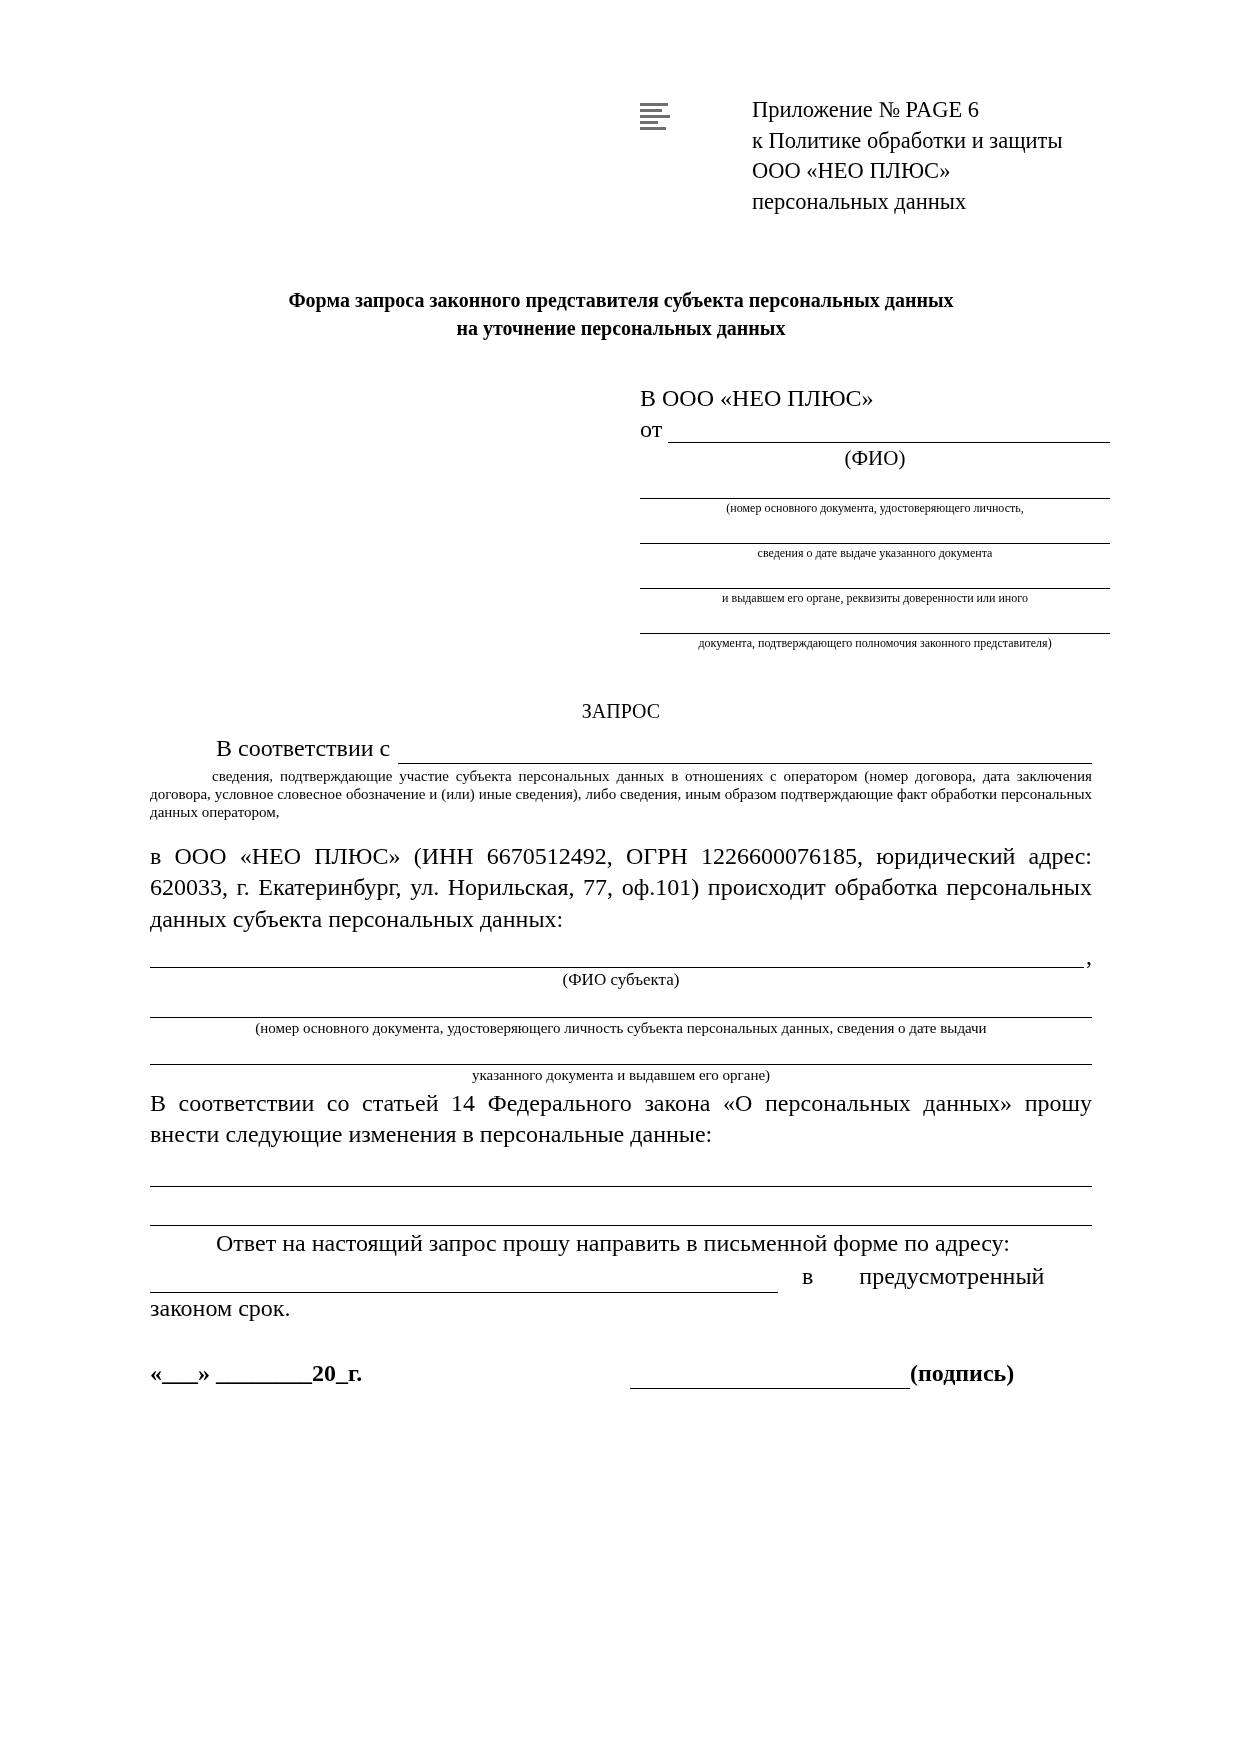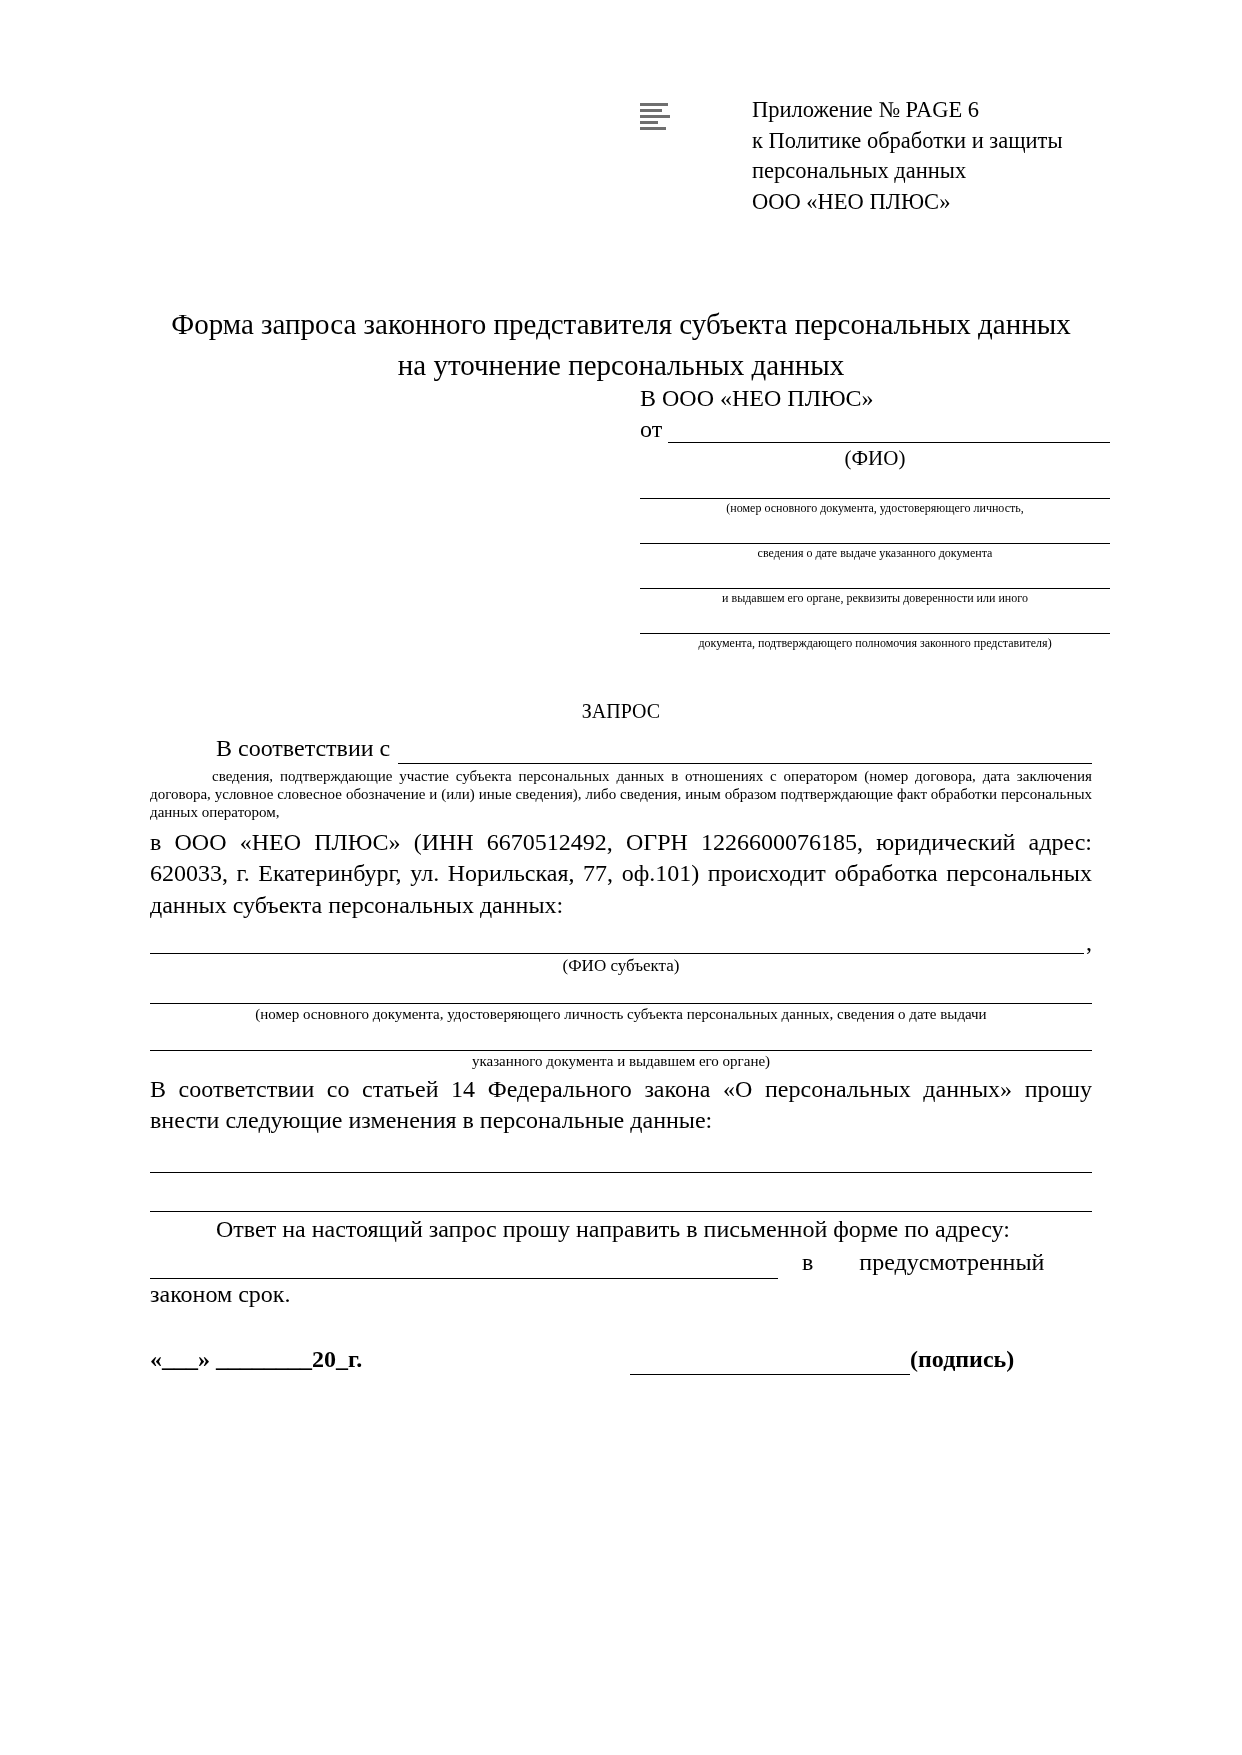--- a/index.html
+++ b/index.html
@@ -52,26 +52,26 @@
   .header-lines {
     margin-left: 52px;
     font-size: 22.5px;
     line-height: 1.36;
     white-space: nowrap;
   }
 
   
   .title {
     position: absolute;
-    top: 304px;
+    top: 286px;
     left: 150px;
     width: 942px;
     text-align: center;
-    font-weight: normal;
-    font-size: 29px;
+    font-weight: bold;
+    font-size: 20px;
     line-height: 1.42;
   }
 
   
   .addressee {
     position: absolute;
     top: 385px;
     left: 640px;
     width: 470px;
     font-size: 24px;
@@ -124,21 +124,21 @@
   }
   .indent { display: inline-block; width: 66px; }
   .fine {
     font-size: 15px;
     line-height: 1.20;
     text-align: justify;
     margin-top: 3px;
   }
   .fine .lead { display: inline-block; width: 62px; }
   .para {
-    margin-top: 6px;
+    margin-top: 20px;
     text-align: justify;
     text-justify: inter-word;
   }
   .full-rule {
     border-bottom: 1.7px solid #000;
     height: 26px;
     width: 100%;
   }
   .rule-with-comma {
     display: flex;
@@ -199,22 +199,22 @@
     <div class="doc-glyph">
       <div class="bar b1"></div>
       <div class="bar b2"></div>
       <div class="bar b3"></div>
       <div class="bar b4"></div>
       <div class="bar b5"></div>
     </div>
     <div class="header-lines">
       <div>Приложение №  PAGE 6</div>
       <div>к Политике обработки и защиты</div>
+      <div>ООО «НЕО ПЛЮС»</div>
       <div>персональных данных</div>
-      <div>ООО «НЕО ПЛЮС»</div>
     </div>
   </div>
 
   <div class="title">
     <div>Форма запроса законного представителя субъекта персональных данных</div>
     <div>на уточнение персональных данных</div>
   </div>
 
   <div class="addressee">
     <div class="to-line">В ООО «НЕО ПЛЮС»</div>

